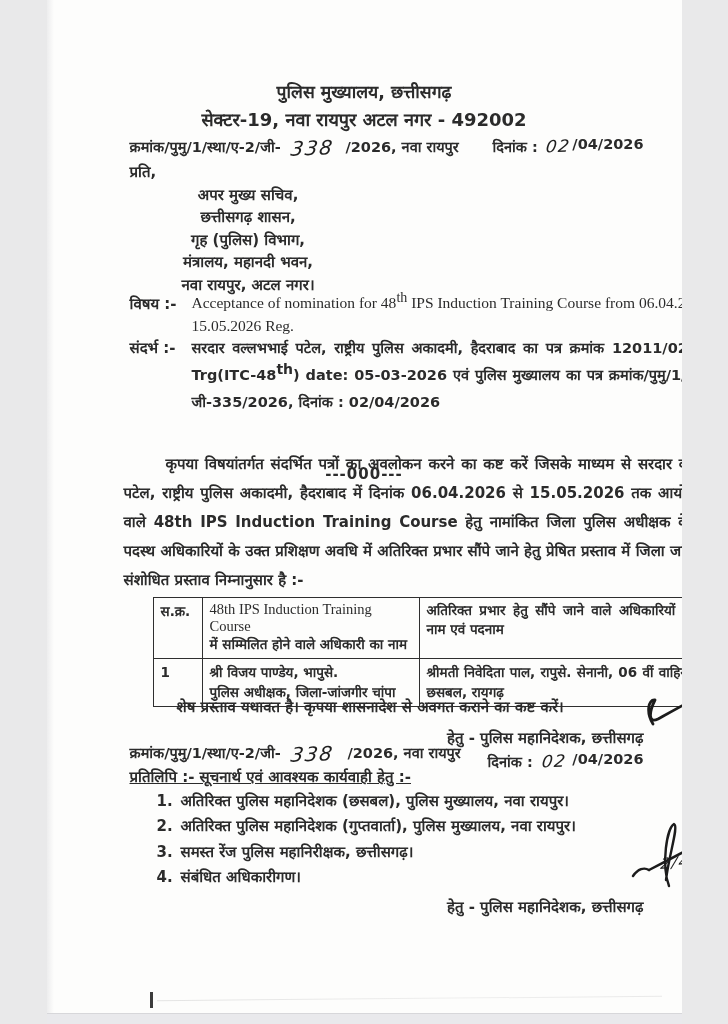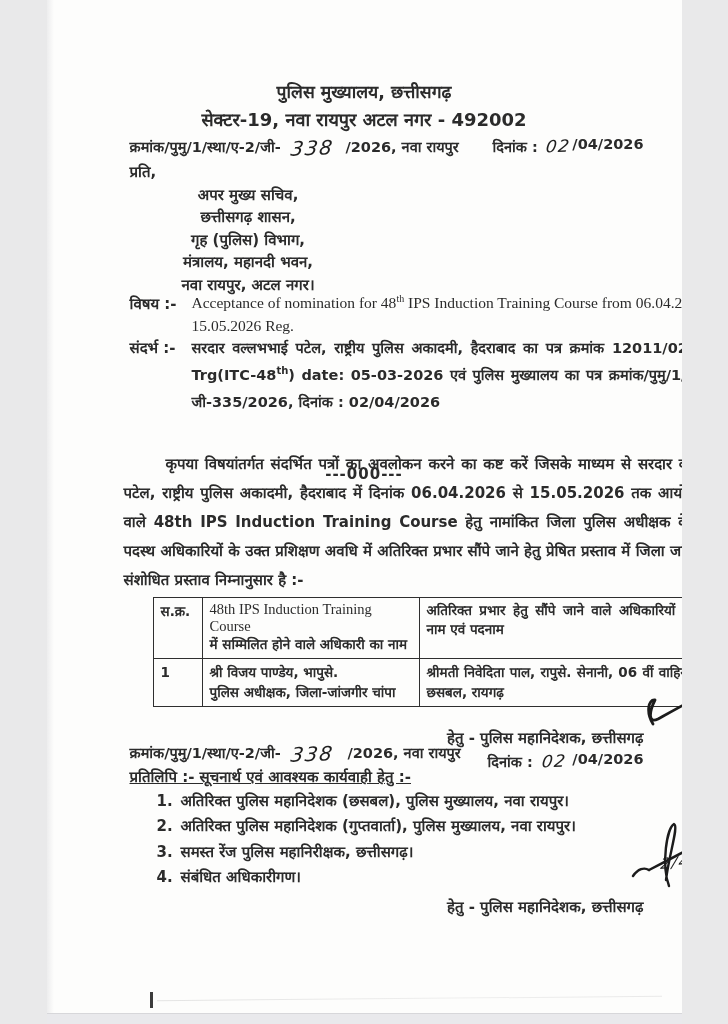--- a/index.html
+++ b/index.html
@@ -4,21 +4,21 @@
 <style>
   html,body{margin:0;padding:0;background:#e9e9ea;}
   .page{position:relative;width:635px;height:1024px;margin:0 auto;background:#fdfdfc;
         overflow:hidden;font-family:"DejaVu Sans",sans-serif;color:#2b2b2b;}
   .abs{position:absolute;}
   .hi{font-weight:700;}
   .center{left:0;right:0;text-align:center;}
   .serif{font-family:"Liberation Serif",serif;}
   .hand{display:inline-block;font-style:italic;transform:skewX(-9deg) rotate(-2deg);
         font-weight:400;color:#1f1f1f;letter-spacing:1.5px;}
-  sup{font-size:10px;vertical-align:super;line-height:0;}
+  sup{font-size:14px;vertical-align:super;line-height:0;}
   .row{display:flex;align-items:flex-start;}
   .addr div{line-height:22.4px;}
   .just{text-align:justify;}
   table.off{border-collapse:collapse;table-layout:fixed;padding-left:36px;}
   table.off td{border:1.7px solid #2f2f2f;vertical-align:top;padding:3px 7px 4px 7px;}
   .tbl-hdr-en{font-family:"Liberation Serif",serif;font-size:14.5px;font-weight:400;}
   .tbl-hdr-hi{font-size:13.5px;font-weight:700;line-height:19px;}
   .tbl-cell-hi{font-size:13.5px;font-weight:700;line-height:20px;}
   .faint-line{position:absolute;left:110px;right:20px;top:998px;height:1px;
               background:linear-gradient(90deg,#cfcfcf,#e3e3e3 60%,#d9d9d9);
@@ -92,20 +92,21 @@
       <td class="tbl-cell-hi">1</td>
       <td>
         <div class="tbl-cell-hi">श्री विजय पाण्डेय, भापुसे.</div>
         <div class="tbl-cell-hi">पुलिस अधीक्षक, जिला-जांजगीर चांपा</div>
       </td>
       <td class="tbl-cell-hi just">श्रीमती निवेदिता पाल, रापुसे. सेनानी, 06 वीं वाहिनी, छसबल, रायगढ़</td>
     </tr>
   </tbody>
     </table>
 
+  <div class="abs hi" style="top:696px;left:130px;font-size:15px;">शेष प्रस्ताव यथावत है। कृपया शासनादेश से अवगत कराने का कष्ट करें।</div>
 
   <svg class="abs" style="top:666px;left:592px;" width="108" height="64" viewBox="0 0 108 64">
     <path class="ink" stroke-width="2.8" d="M14,58 C7,47 9,33 16,34 C10,46 9,58 19,53 C37,43 62,29 82,19"></path>
     <path d="M82,19 L101,9 L96,26 Z" fill="#1c1c1c" stroke="none"></path>
   </svg>
 
   <div class="abs hi" style="top:727px;right:38px;font-size:15px;text-align:right;">हेतु - पुलिस महानिदेशक, छत्तीसगढ़</div>
   <div class="abs row" style="top:751px;right:38px;font-size:14.5px;">
     <span class="hi">दिनांक :</span>
     <span class="hand" style="font-size:17px;margin:0 6px 0 9px;">02</span>

